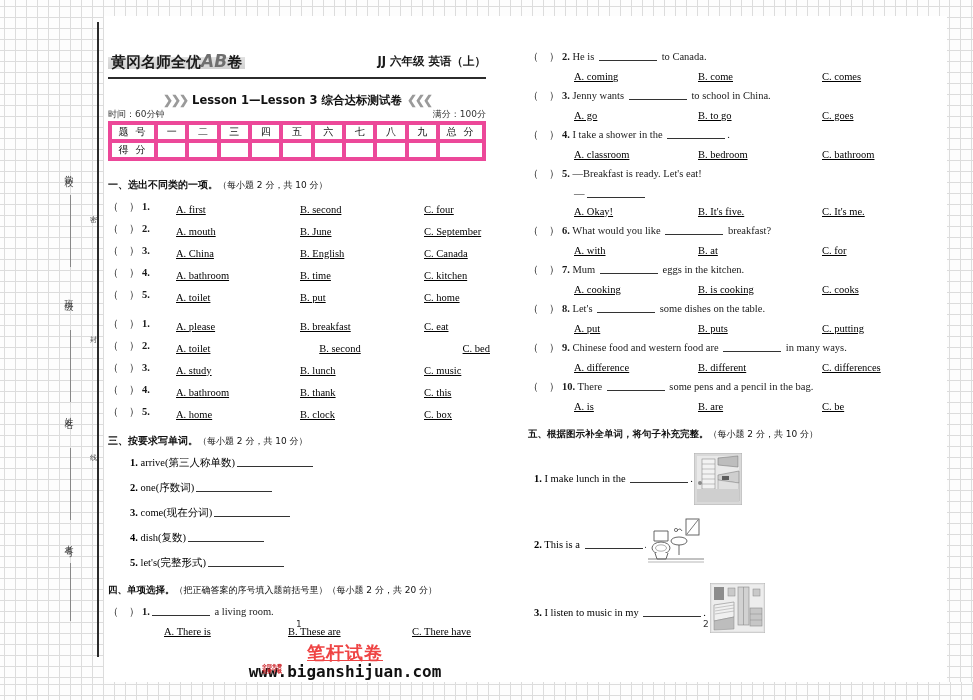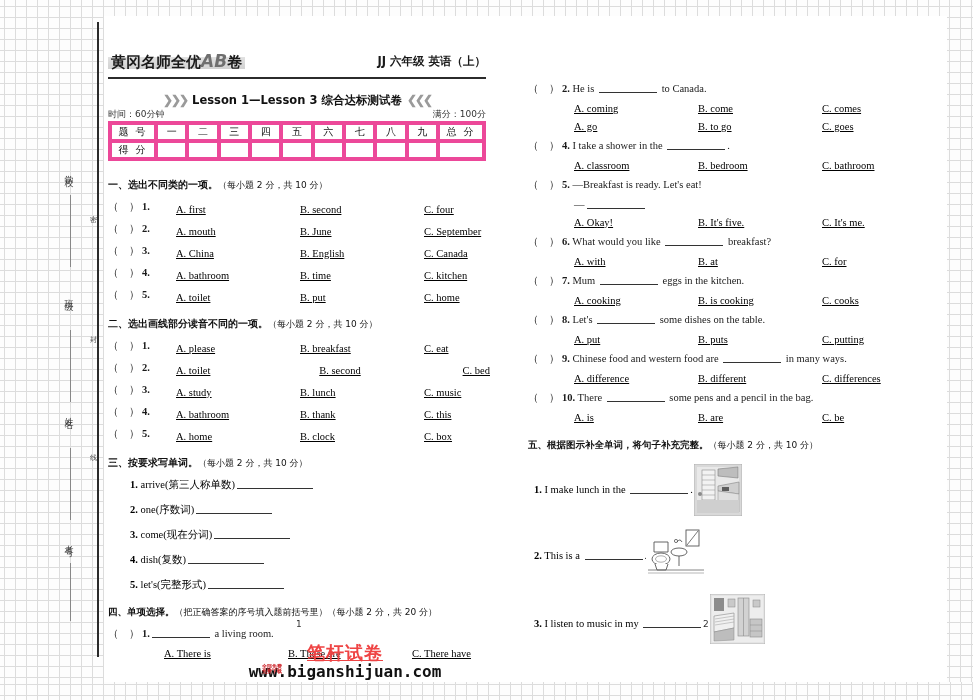--- a/index.html
+++ b/index.html
@@ -141,21 +141,21 @@
     text-align: center;
     font-family: "DejaVu Sans", sans-serif;
     font-size: 10px;
     color: #111;
     padding: 0;
   }
   .score-table td.lbl { width: 46px; letter-spacing: 2px; }
   .score-table td.tot { width: 46px; letter-spacing: 2px; }
   
   .col-left  { position: absolute; left: 108px; top: 178px; width: 382px; }
-  .col-right { position: absolute; left: 528px; top: 50px;  width: 420px; margin-top: 32px; }
+  .col-right { position: absolute; left: 528px; top: 50px;  width: 420px; }
 
   .sec-head {
     font-family: "DejaVu Sans", sans-serif;
     font-size: 10px; font-weight: bold; color: #111;
     margin-bottom: 8px;
     white-space: nowrap;
   }
   .sec-head .pts {
     font-weight: normal; font-size: 9px;
   }
@@ -331,23 +331,20 @@
       <div class="q-row">
         <span class="paren">（&nbsp;&nbsp;&nbsp;&nbsp;）</span><span class="qnum">5.</span>
       </div>
       <div class="opts" style="margin-top:-17px;margin-left:68px;margin-bottom:14px;">
         <span class="opt">A. toilet</span>
         <span class="opt">B. put</span>
         <span class="opt">C. home</span>
       </div>
     </div>
 
-    <div class="sec-head">
-      <span>二、选出画线部分读音不同的一项。</span><span class="pts">（每小题 2 分，共 10 分）</span>
-    </div>
     <div>
       <div class="q-row">
         <span class="paren">（&nbsp;&nbsp;&nbsp;&nbsp;）</span><span class="qnum">1.</span>
       </div>
       <div class="opts" style="margin-top:-17px;margin-left:68px;">
         <span class="opt">A. please</span>
         <span class="opt">B. breakfast</span>
         <span class="opt">C. eat</span>
       </div>
       <div class="q-row">
@@ -415,20 +412,23 @@
     <div>
       <div class="q-row">
         <span class="paren">（&nbsp;&nbsp;&nbsp;&nbsp;）</span><span class="qnum">2.</span> <span>He is </span><span class="blank"></span><span> to Canada.</span>
       </div>
       <div class="opts" style="margin-left:46px;">
         <span class="opt">A. coming</span>
         <span class="opt">B. come</span>
         <span class="opt">C. comes</span>
       </div>
 
+      <div class="q-row">
+        <span class="paren">（&nbsp;&nbsp;&nbsp;&nbsp;）</span><span class="qnum">3.</span> <span>Jenny wants </span><span class="blank"></span><span> to school in China.</span>
+      </div>
       <div class="opts" style="margin-left:46px;">
         <span class="opt">A. go</span>
         <span class="opt">B. to go</span>
         <span class="opt">C. goes</span>
       </div>
 
       <div class="q-row">
         <span class="paren">（&nbsp;&nbsp;&nbsp;&nbsp;）</span><span class="qnum">4.</span> <span>I take a shower in the </span><span class="blank"></span><span>.</span>
       </div>
       <div class="opts" style="margin-left:46px;">

